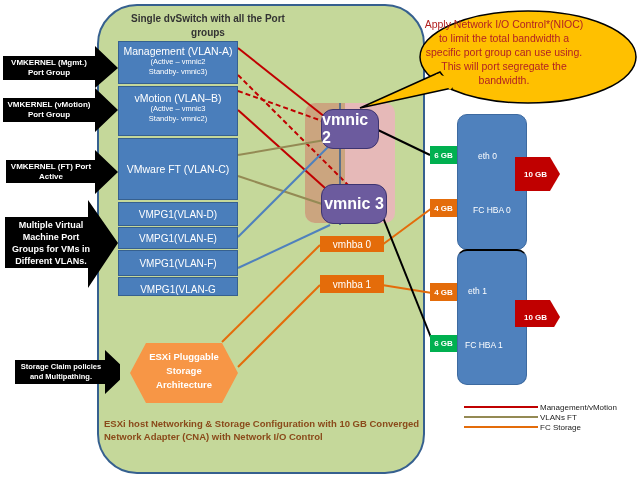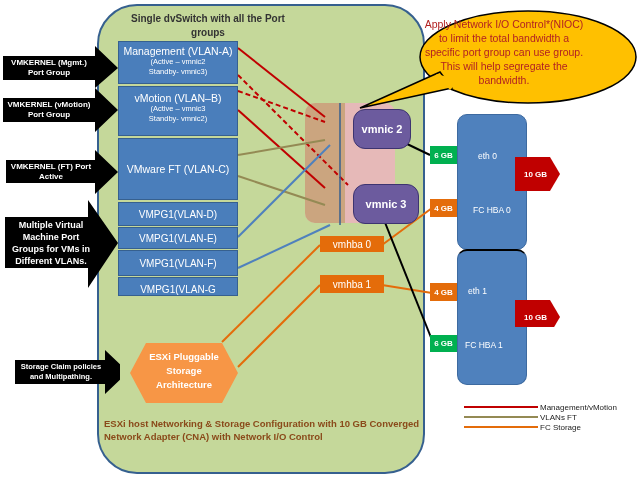--- a/index.html
+++ b/index.html
@@ -4,21 +4,21 @@
 <style>
   html,body{margin:0;padding:0;background:#fff;}
   body{width:640px;height:482px;position:relative;overflow:hidden;font-family:"Liberation Sans",sans-serif;}
   .abs{position:absolute;}
   .host{left:97px;top:4px;width:328px;height:470px;background:#c5d89a;border:2px solid #36608f;border-radius:40px;box-sizing:border-box;}
   .host-title{left:128px;top:12px;width:160px;text-align:center;font-size:10px;font-weight:bold;color:#333;line-height:14px;}
   .pg{background:#4a7ebb;border:1px solid #36608f;color:#fff;text-align:center;box-sizing:border-box;}
   .pg .t{font-size:10.5px;}
   .pg .s{font-size:7.5px;line-height:10px;}
   .arrowlab{background:#000;color:#fff;font-weight:bold;font-size:8px;text-align:center;display:flex;align-items:center;justify-content:center;line-height:10px;}
-  .vmnic{background:#6c5b9e;border:1.5px solid #3d3470;border-radius:12px;color:#fff;font-weight:bold;font-size:11px;display:flex;align-items:center;justify-content:center;box-sizing:border-box;margin-left:32px;}
+  .vmnic{background:#6c5b9e;border:1.5px solid #3d3470;border-radius:12px;color:#fff;font-weight:bold;font-size:16px;display:flex;align-items:center;justify-content:center;box-sizing:border-box;}
   .vmhba{background:#e46c0a;color:#fff;font-size:10px;display:flex;align-items:center;justify-content:center;}
   .speed{color:#fff;font-weight:bold;font-size:8px;display:flex;align-items:center;justify-content:center;}
   .fcbox{background:#4f81bd;border-radius:10px;border:1px solid #3d6aa0;box-sizing:border-box;}
   .port{color:#fff;font-size:8.5px;}
   .callout-text{color:#b22222;font-size:10.5px;text-align:center;line-height:14px;}
   .legend-label{font-size:8px;color:#222;}
   .footer{color:#8a4a1a;font-weight:bold;font-size:9.5px;line-height:13px;}
 </style>
 </head>
 <body>
@@ -97,21 +97,21 @@
 <div class="abs vmnic" style="left:321px;top:184px;width:66px;height:40px;">vmnic 3</div>
 
 <div class="abs vmhba" style="left:320px;top:236px;width:64px;height:16px;">vmhba 0</div>
 <div class="abs vmhba" style="left:320px;top:275px;width:64px;height:18px;">vmhba 1</div>
 
 <svg class="abs" style="left:340px;top:0;" width="300" height="115">
   <ellipse cx="188" cy="57" rx="108" ry="46" fill="#ffc000" stroke="#000" stroke-width="1.5"></ellipse>
   <polygon points="20,108 100,72 112,88" fill="#ffc000" stroke="#000" stroke-width="1.5"></polygon>
   <polygon points="96,74 110,90 120,80" fill="#ffc000"></polygon>
 </svg>
-<div class="abs callout-text" style="left:420px;top:17px;width:168px;">Apply Network I/O Control*(NIOC) to limit the total bandwidth a specific port group can use group. This will help segregate the bandwidth.</div>
+<div class="abs callout-text" style="left:420px;top:17px;width:168px;">Apply Network I/O Control*(NIOC) to limit the total bandwidth a specific port group can use using. This will port segregate the bandwidth.</div>
 
 <div class="abs fcbox" style="left:457px;top:114px;width:70px;height:136px;"></div>
 <div class="abs fcbox" style="left:457px;top:249px;width:70px;height:136px;border-top:2px solid #000;"></div>
 
 <div class="abs port" style="left:478px;top:151px;">eth 0</div>
 <div class="abs port" style="left:473px;top:205px;">FC HBA 0</div>
 <div class="abs port" style="left:468px;top:286px;">eth 1</div>
 <div class="abs port" style="left:465px;top:340px;">FC HBA 1</div>
 
 <div class="abs speed" style="left:430px;top:146px;width:27px;height:18px;background:#00b050;">6 GB</div>

